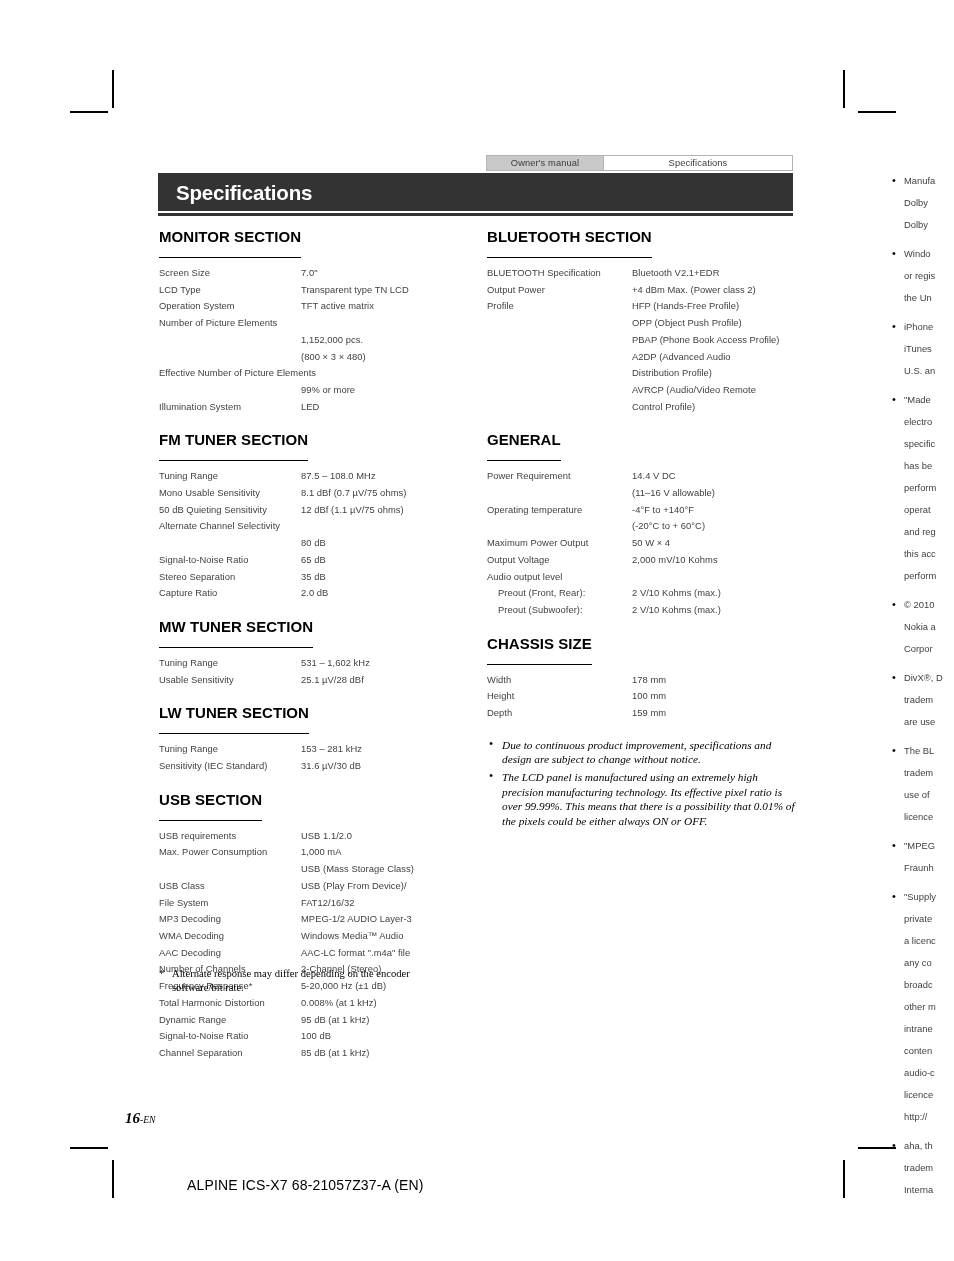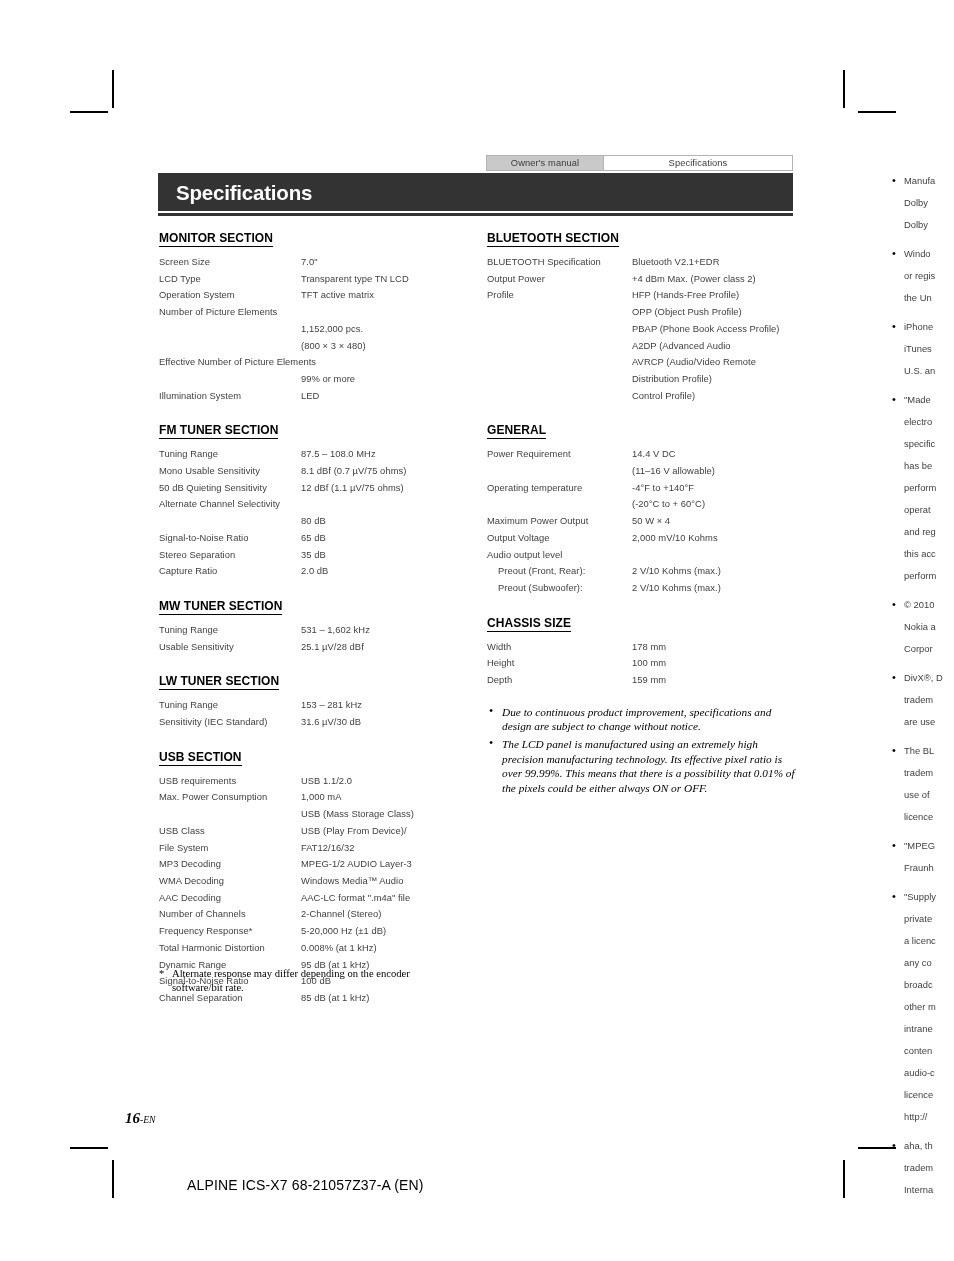--- a/index.html
+++ b/index.html
@@ -84,26 +84,26 @@
     background: #333333;
   }
 
   
   .col { position: absolute; }
   .col-left  { left: 159px; top: 228px; width: 300px; }
   .col-mid   { left: 487px; top: 228px; width: 310px; }
   .col-right { left: 890px; top: 170px; width: 64px; overflow: hidden; }
 
   .sec-head {
-    font-size: 12px;
+    font-size: 15px;
     font-weight: bold;
     color: #000;
     border-bottom: 1.6px solid #000;
     display: inline-block;
-    padding-bottom: 1px;
+    padding-bottom: 12px;
     margin-bottom: 7px;
     letter-spacing: .05px;
   }
   .sec-block { margin-bottom: 16px; }
   .sec-block:last-child { margin-bottom: 0; }
 
   .row {
     display: flex;
     font-size: 9.4px;
     color: #3f3f3f;
@@ -349,24 +349,24 @@
           <div class="lbl"></div>
           <div class="val">OPP (Object Push Profile)</div>
         </div><div class="row valonly">
           <div class="lbl"></div>
           <div class="val">PBAP (Phone Book Access Profile)</div>
         </div><div class="row valonly">
           <div class="lbl"></div>
           <div class="val">A2DP (Advanced Audio</div>
         </div><div class="row valonly">
           <div class="lbl"></div>
+          <div class="val">Distribution Profile)</div>
+        </div><div class="row valonly">
+          <div class="lbl"></div>
           <div class="val">AVRCP (Audio/Video Remote</div>
-        </div><div class="row valonly">
-          <div class="lbl"></div>
-          <div class="val">Distribution Profile)</div>
         </div><div class="row valonly">
           <div class="lbl"></div>
           <div class="val">Control Profile)</div>
         </div></div>
       <div class="sec-block"><div class="sec-head">GENERAL</div><div class="row">
           <div class="lbl">Power Requirement</div>
           <div class="val">14.4 V DC</div>
         </div><div class="row valonly">
           <div class="lbl"></div>
           <div class="val">(11–16 V allowable)</div>

